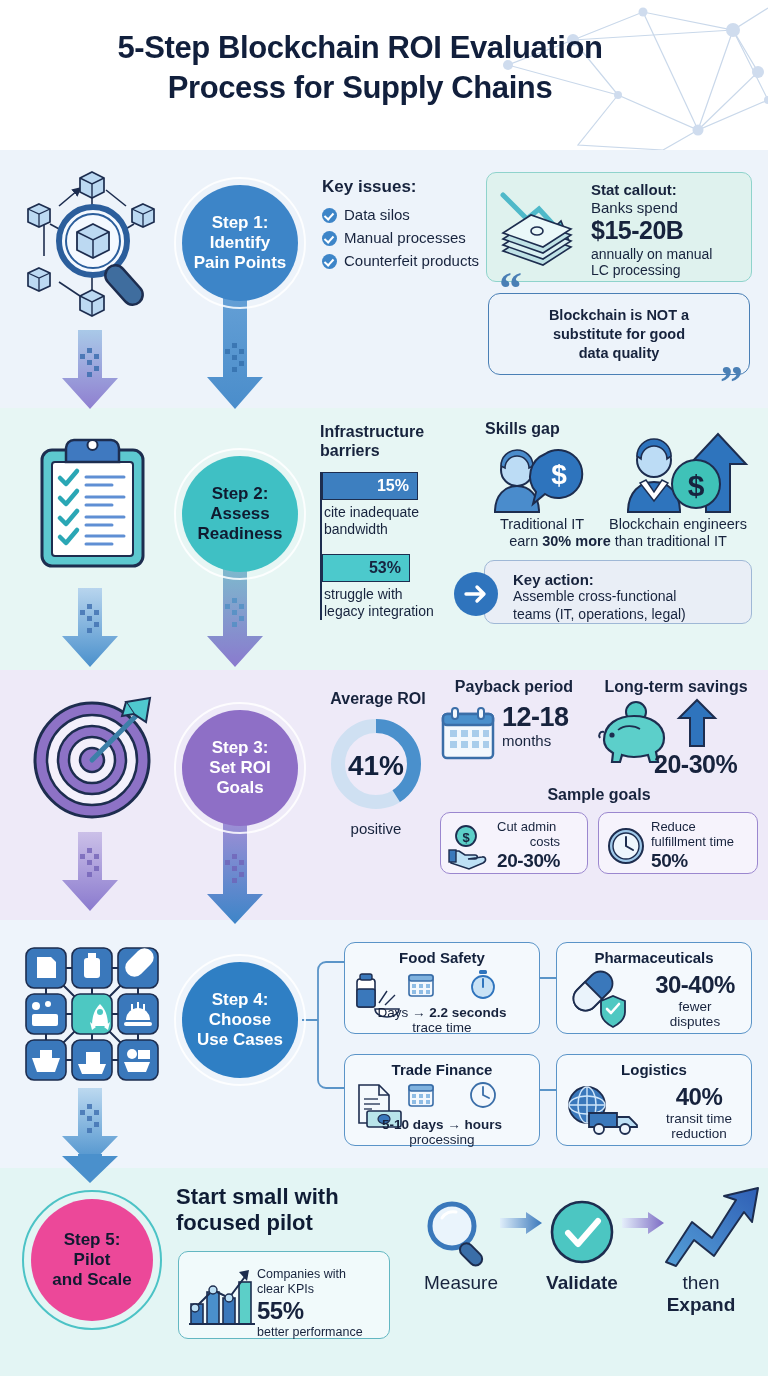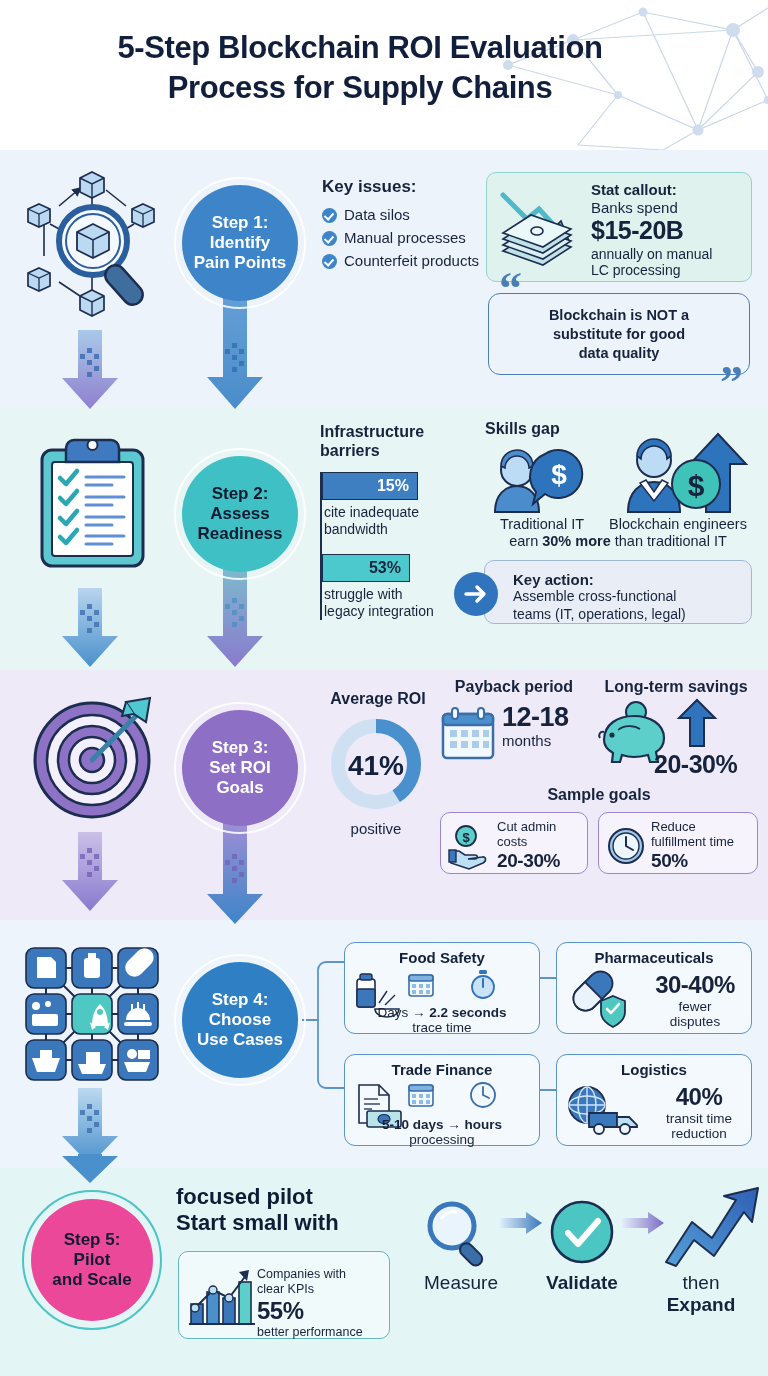--- a/index.html
+++ b/index.html
@@ -507,21 +507,21 @@
     </div>
     <div class="goal-box" style="left:440px; top:142px; width:148px; height:62px;">
       <svg style="position:absolute; left:8px; top:12px;" width="44" height="38" viewBox="0 0 44 38">
         <circle cx="17" cy="11" r="10" fill="#5ccfc8" stroke="#1d2d4f" stroke-width="1.8"></circle>
         <text x="17" y="17" font-size="13" font-weight="bold" text-anchor="middle" fill="#17243f" font-family="Liberation Sans, sans-serif">$</text>
         <path d="M2 26 h8 l6 4 h10 c3 0 3 4 0 4 h-7 l14 -2 c4 -1 5 4 1 6 l-14 6 l-18 -6 z" fill="#bde0f5" stroke="#1d2d4f" stroke-width="1.6"></path>
         <rect x="0" y="25" width="7" height="12" fill="#3a78bb" stroke="#1d2d4f" stroke-width="1.4"></rect>
       </svg>
       <div style="position:absolute; left:56px; top:6px; line-height:1.18;">
         <div style="font-size:13px;">Cut admin</div>
-        <div style="font-size:13px;">costs</div>
+        <div style="font-size:13px;text-align:right;">costs</div>
         <div style="font-size:19px; font-weight:bold; letter-spacing:-0.4px;">20-30%</div>
       </div>
     </div>
     <div class="goal-box" style="left:598px; top:142px; width:160px; height:62px;">
       <svg style="position:absolute; left:8px; top:14px;" width="38" height="38" viewBox="0 0 38 38">
         <circle cx="19" cy="19" r="17" fill="#9fc9ea" stroke="#1d2d4f" stroke-width="2"></circle>
         <circle cx="19" cy="19" r="13" fill="#eef6fd" stroke="#1d2d4f" stroke-width="1.4"></circle>
         <path d="M19 10 V19 L26 23" stroke="#1d2d4f" stroke-width="2" fill="none" stroke-linecap="round"></path>
       </svg>
       <div style="position:absolute; left:52px; top:6px; line-height:1.18;">
@@ -739,22 +739,22 @@
     <div class="step-ring" style="left: 22px; top: 22px; width: 140px; height: 140px; border: 2px solid rgb(76, 195, 198);" style2=""></div>
     <div class="step-circle" style="left:31px; top:31px; width:122px; height:122px; background:#ec4899; color:#101a30; font-size:17px;">
       <div>
         <div>Step 5:</div>
         <div>Pilot</div>
         <div>and Scale</div>
       </div>
     </div>
 
     <div style="position:absolute; left:176px; top:16px; width:260px; font-size:22px; font-weight:bold; line-height:1.18; color:#0f1c35;">
+      <div>Start small with</div>
       <div>focused pilot</div>
-      <div>Start small with</div>
     </div>
 
     <div class="card" style="left:178px; top:83px; width:212px; height:88px; background:#f1fafb; border:1.6px solid #63b7c2;">
       <svg style="position:absolute; left:8px; top:12px;" width="68" height="64" viewBox="0 0 68 64">
         <g stroke="#1d2d4f" stroke-width="1.6">
           <rect x="4" y="40" width="12" height="20" fill="#3a78bb"></rect>
           <rect x="20" y="28" width="12" height="32" fill="#4a90cc"></rect>
           <rect x="36" y="34" width="12" height="26" fill="#3a78bb"></rect>
           <rect x="52" y="18" width="12" height="42" fill="#5ccfc8"></rect>
         </g>

